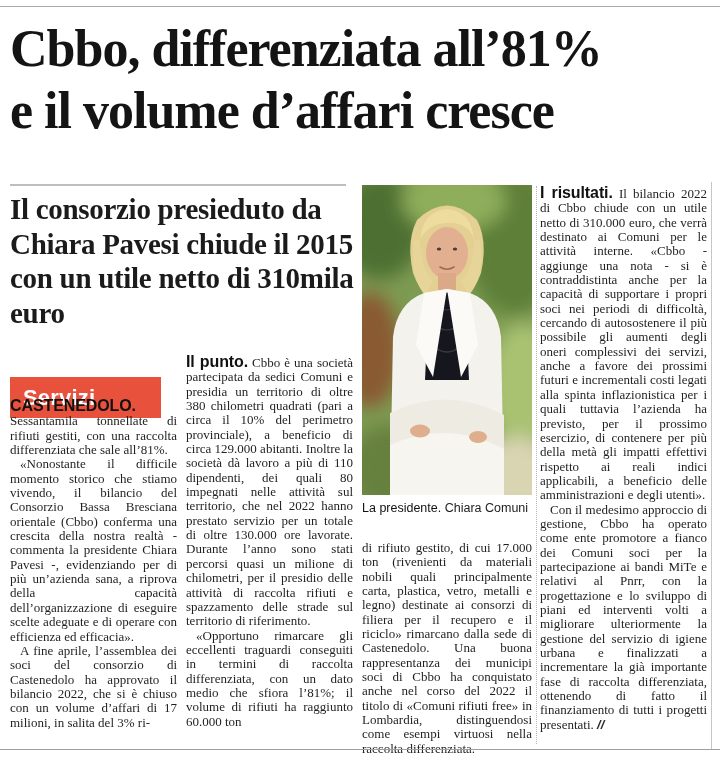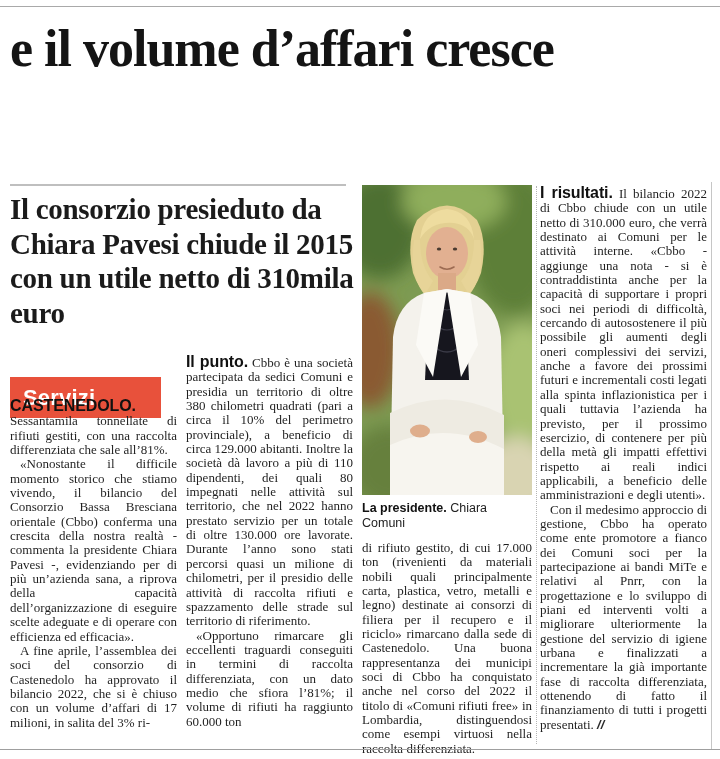--- a/index.html
+++ b/index.html
@@ -46,34 +46,35 @@
   .col4{left:540px;top:186px;width:167px;}
   .photo{
     position:absolute;left:362px;top:185px;width:170px;height:310px;overflow:hidden;
     background:#7d9b52;
   }
   .caption{
     position:absolute;left:362px;top:501px;width:170px;
     font-family:"Liberation Sans", sans-serif;font-size:12.5px;color:#222;
     line-height:15px;
   }
-  .caption .cap-lead{font-weight:700;color:#111;}
+  .caption .cap-lead{font-weight:400;color:#111;}
   .end-mark{
     font-family:"Liberation Sans", sans-serif;font-weight:700;font-style:italic;
     color:#2a2a2a;
   }
 </style>
 </head>
 <body>
 
 <div class="page">
 
   <div class="rule rule-top"></div>
 
   <div class="headline">
+    <div>Cbbo, differenziata all’81%</div>
     <div>e il volume d’affari cresce</div>
   </div>
 
   <div class="rule rule-deck"></div>
 
   <div class="deck">Il consorzio presieduto da Chiara Pavesi chiude il 2015 con un utile netto di 310mila euro</div>
 
   <div class="section-label" id="section-label" style="background: rgb(232, 81, 59);">Servizi</div>
 
   <div class="col col1">

